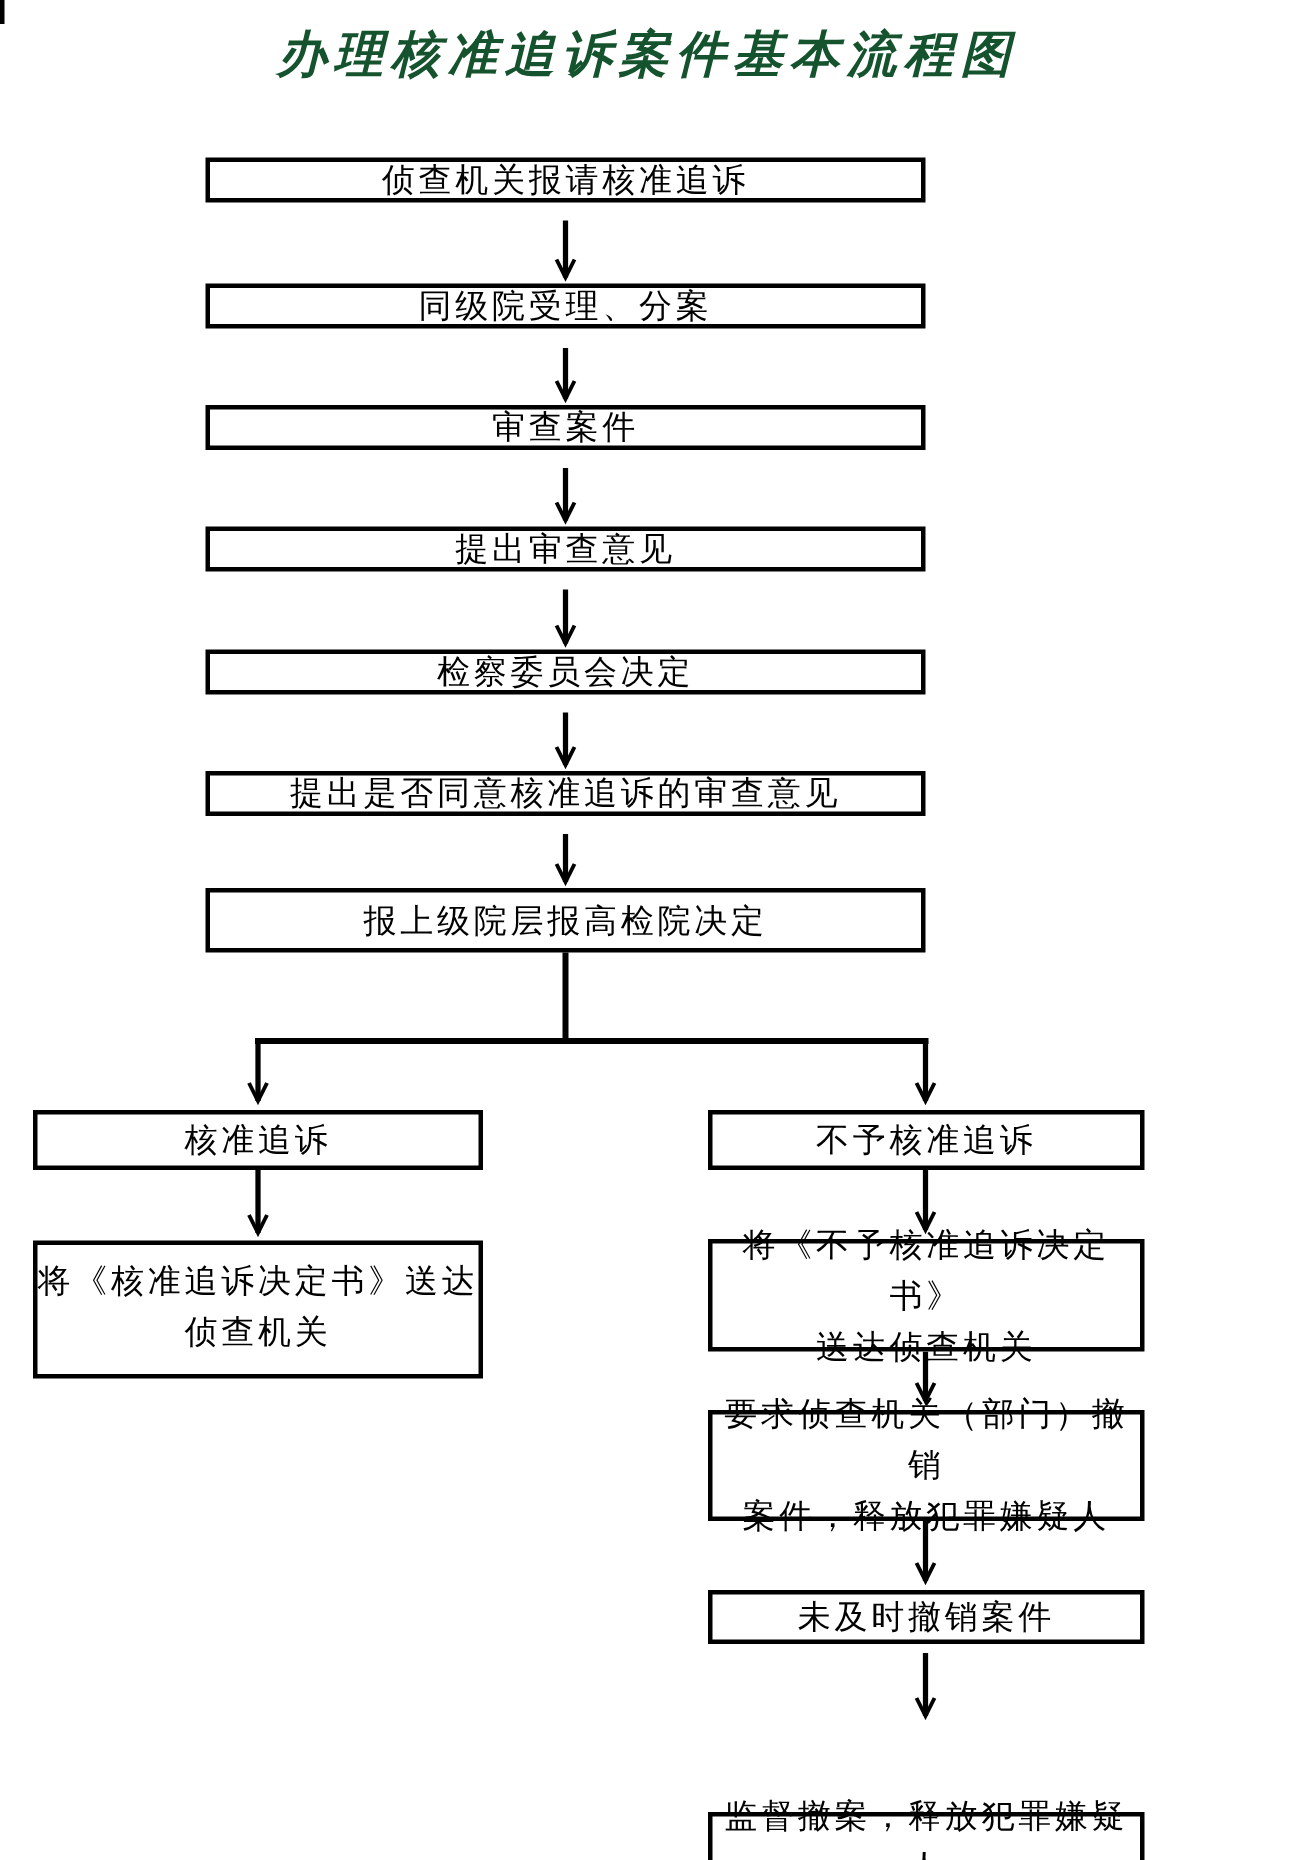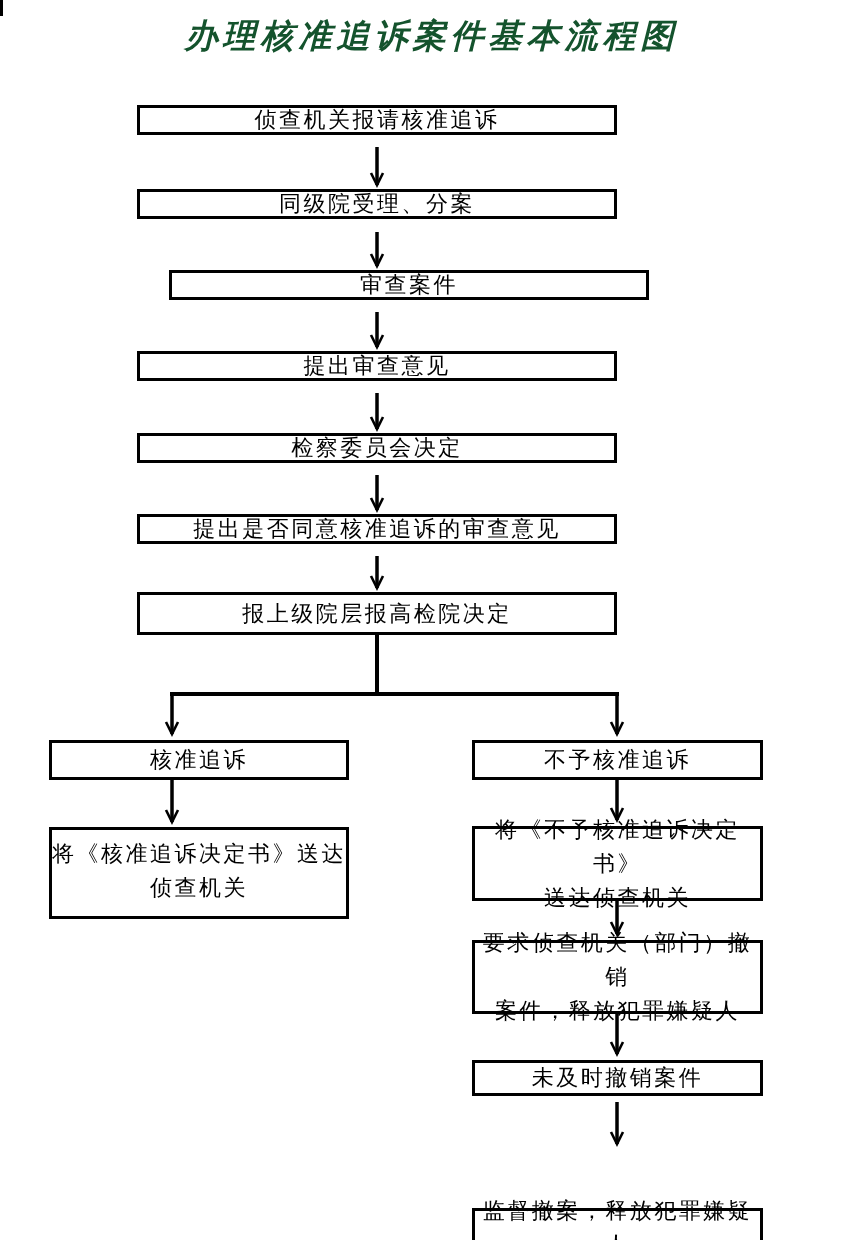--- a/index.html
+++ b/index.html
@@ -55,21 +55,21 @@
     justify-content: center;
     text-align: center;
     color: #000;
     font-size: 22px;
     letter-spacing: 2.5px;
     line-height: 34px;
     white-space: pre-line;
     font-family: "Liberation Serif", serif;
   }
   .main-node  { left: 137px; width: 480px; height: 30px; }
-  .left-node  { left: 22px;  width: 300px; margin-left: 27px; }
+  .left-node  { left: 22px;  width: 300px; }
   .right-node { left: 472px; width: 291px; }
 </style>
 </head>
 <body>
 
 <div class="page">
 
   <div class="scan-mark"></div>
 
   <h1 class="title">办理核准追诉案件基本流程图</h1>
@@ -96,21 +96,21 @@
     <line x1="172" y1="780" x2="172" y2="822" stroke="#000" stroke-width="3.5" marker-end="url(#ah)"></line>
 
     <line x1="617" y1="780" x2="617" y2="820" stroke="#000" stroke-width="3.5" marker-end="url(#ah)"></line>
     <line x1="617" y1="901" x2="617" y2="934" stroke="#000" stroke-width="3.5" marker-end="url(#ah)"></line>
     <line x1="617" y1="1014" x2="617" y2="1054" stroke="#000" stroke-width="3.5" marker-end="url(#ah)"></line>
     <line x1="617" y1="1102" x2="617" y2="1144" stroke="#000" stroke-width="3.5" marker-end="url(#ah)"></line>
   </svg>
 
   <div class="node main-node" style="top:105px;">侦查机关报请核准追诉</div>
   <div class="node main-node" style="top:189px;">同级院受理、分案</div>
-  <div class="node main-node" style="top:270px;margin-left:32px;">审查案件</div>
+  <div class="node main-node" style="top:270px;">审查案件</div>
   <div class="node main-node" style="top:351px;">提出审查意见</div>
   <div class="node main-node" style="top:433px;">检察委员会决定</div>
   <div class="node main-node" style="top:514px;">提出是否同意核准追诉的审查意见</div>
   <div class="node main-node" style="top:592px;height:43px;">报上级院层报高检院决定</div>
 
   <div class="node left-node" style="top:740px;height:40px;">核准追诉</div>
   <div class="node left-node" style="top:827px;height:92px;font-family:Liberation Mono, monospace;">将《核准追诉决定书》送达
 侦查机关</div>
 
   <div class="node right-node" style="top:740px;height:40px;">不予核准追诉</div>

